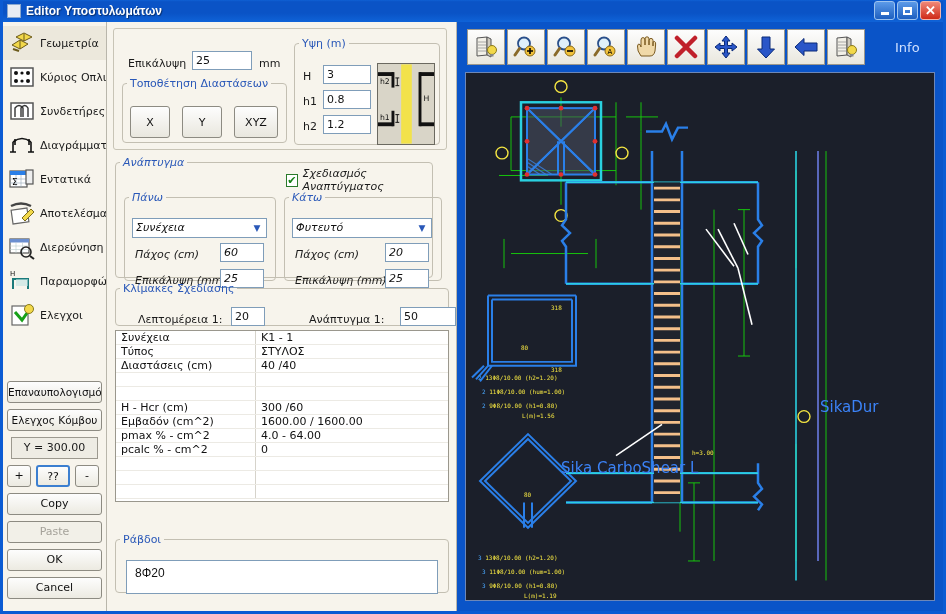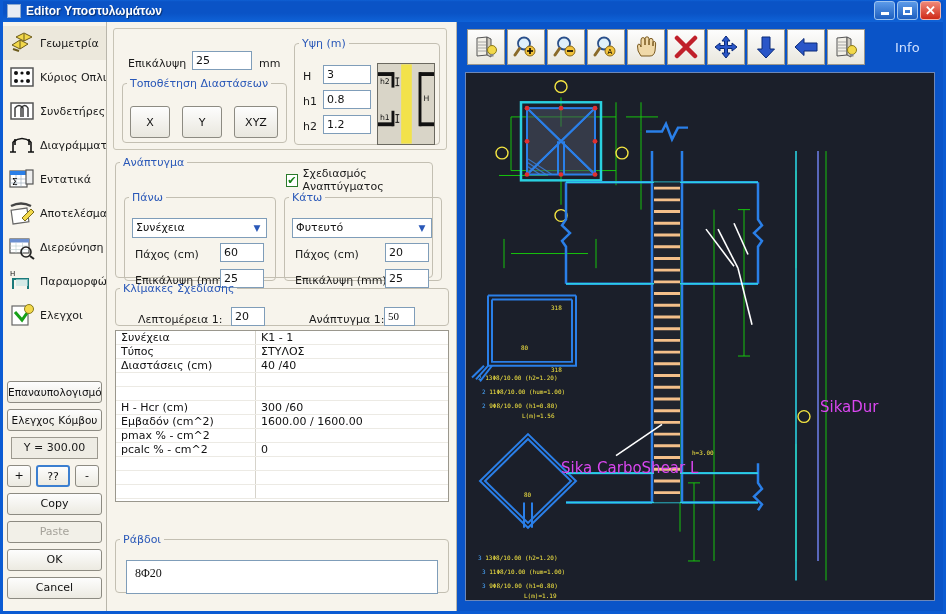--- a/index.html
+++ b/index.html
@@ -143,42 +143,42 @@
     background:#fff; border:1px solid #9a978d; width:100%; height:100%;
     display:flex; flex-direction:column; overflow:hidden;
   }
   .irow { display:flex; height:14px; flex:0 0 14px; border-bottom:1px solid #eceae4; }
   .ic1 { width:140px; flex:0 0 140px; padding-left:5px; border-right:1px solid #d6d3cb;
          font-size:11px; color:#111; line-height:13px; white-space:nowrap; overflow:hidden; }
   .ic2 { flex:1; padding-left:5px; font-size:11px; color:#111; line-height:13px; white-space:nowrap; overflow:hidden; }
   .rebarbox {
     background:#fff; border:1px solid #7f9db9; height:34px;
     font-size:12px; color:#111; padding:5px 0 0 8px;
-    font-family:Liberation Serif, serif;
+    font-family:Liberation Sans, sans-serif;
   }
 
   
   .right { flex:1; display:flex; flex-direction:column; min-width:0; background:#0a54c8; }
   .toolbar { height:50px; flex:0 0 50px; display:flex; align-items:center; padding-left:10px; gap:0; }
   .tool {
     width:38px; height:36px; margin-right:2px;
     background:linear-gradient(to bottom,#fdfdfd,#e9e7de);
     border:1px solid #9a978d;
     display:flex; align-items:center; justify-content:center;
   }
   .info-lbl { color:#cfe0ff; font-size:13px; margin-left:28px;
               font-family:"DejaVu Sans",sans-serif; }
   .canvas-wrap { flex:1; padding:0 8px 10px 8px; min-height:0; }
   .canvas {
     width:100%; height:100%; background:#1b1f2a; border:1px solid #6d87b8;
     position:relative; overflow:hidden;
   }
   .canvas svg { display:block; width:100%; height:100%; }
   .dw-label {
-    position:absolute; color:#d946ef; font-family:"DejaVu Sans",sans-serif;
+    position:absolute; color:#3b82f6; font-family:"DejaVu Sans",sans-serif;
     font-size:15px; white-space:nowrap;
   }
   .note {
     position:absolute; color:#f4e542; font-family:"DejaVu Sans Mono",monospace;
     font-size:6px; white-space:nowrap; line-height:10px;
   }
   .note .bn { color:#4aa8ff; }
 </style>
 </head>
 <body>
@@ -393,21 +393,21 @@
                 <path d="M18 52 L22 52 M20 52 L20 60 M18 60 L22 60"></path>
               </g>
               <text x="2" y="20" font-size="8" font-family="DejaVu Sans" fill="#111">h2</text>
               <text x="2" y="58" font-size="8" font-family="DejaVu Sans" fill="#111">h1</text>
               <text x="47" y="38" font-size="8" font-family="DejaVu Sans" fill="#111">H</text>
             </svg>
           </div>
         </fieldset>
       </div>
 
-      <fieldset class="grp" style="position:absolute;left:8px;top:134px;width:318px;height:122px;">
+      <fieldset class="grp" style="position:absolute;left:8px;top:134px;width:318px;height:122px;font-style:italic;">
         <legend class="glg">Ανάπτυγμα</legend>
 
         <div class="chk" style="position:absolute;left:170px;top:-2px;">
           <div class="chkbox">✔</div>
           <div class="lbl">Σχεδιασμός Αναπτύγματος</div>
         </div>
 
         <fieldset class="grp" style="position:absolute;left:8px;top:22px;width:152px;height:90px;">
           <legend class="glg">Πάνω</legend>
           <div class="sel" style="position:absolute;left:7px;top:14px;width:135px;">
@@ -431,21 +431,21 @@
           <div class="lbl" style="position:absolute;left:10px;top:70px;">Επικάλυψη (mm)</div>
           <div class="inp" style="position:absolute;left:100px;top:65px;width:44px;">25</div>
         </fieldset>
       </fieldset>
 
       <fieldset class="grp" style="position:absolute;left:8px;top:260px;width:334px;height:44px;">
         <legend class="glg">Κλίμακες Σχεδίασης</legend>
         <div class="lbl" style="position:absolute;left:22px;top:18px;">Λεπτομέρεια 1:</div>
         <div class="inp" style="position:absolute;left:115px;top:12px;width:34px;">20</div>
         <div class="lbl" style="position:absolute;left:193px;top:18px;">Ανάπτυγμα 1:</div>
-        <div class="inp" style="position:absolute;left:268px;top:12px;width:31px;font-family:Liberation Serif, serif;">50</div>
+        <div class="inp" style="position:absolute;left:284px;top:12px;width:56px;">50</div>
       </fieldset>
 
       <div style="position:absolute;left:8px;top:308px;width:334px;height:172px;">
         <div class="infotable">
           <div class="irow">
             <div class="ic1">Συνέχεια</div>
             <div class="ic2">K1 - 1</div>
             </div>
           <div class="irow">
             <div class="ic1">Τύπος</div>
@@ -466,20 +466,21 @@
           <div class="irow">
             <div class="ic1">H - Hcr (cm)</div>
             <div class="ic2">300   /60</div>
             </div>
           <div class="irow">
             <div class="ic1">Εμβαδόν (cm^2)</div>
             <div class="ic2">1600.00 / 1600.00</div>
             </div>
           <div class="irow">
             <div class="ic1">pmax % - cm^2</div>
+            <div class="ic2">4.0 - 64.00</div>
             </div>
           <div class="irow">
             <div class="ic1">pcalc % - cm^2</div>
             <div class="ic2">0</div>
             </div>
           <div class="irow">
             <div class="ic1"></div>
             <div class="ic2"></div>
             </div>
           <div class="irow">

